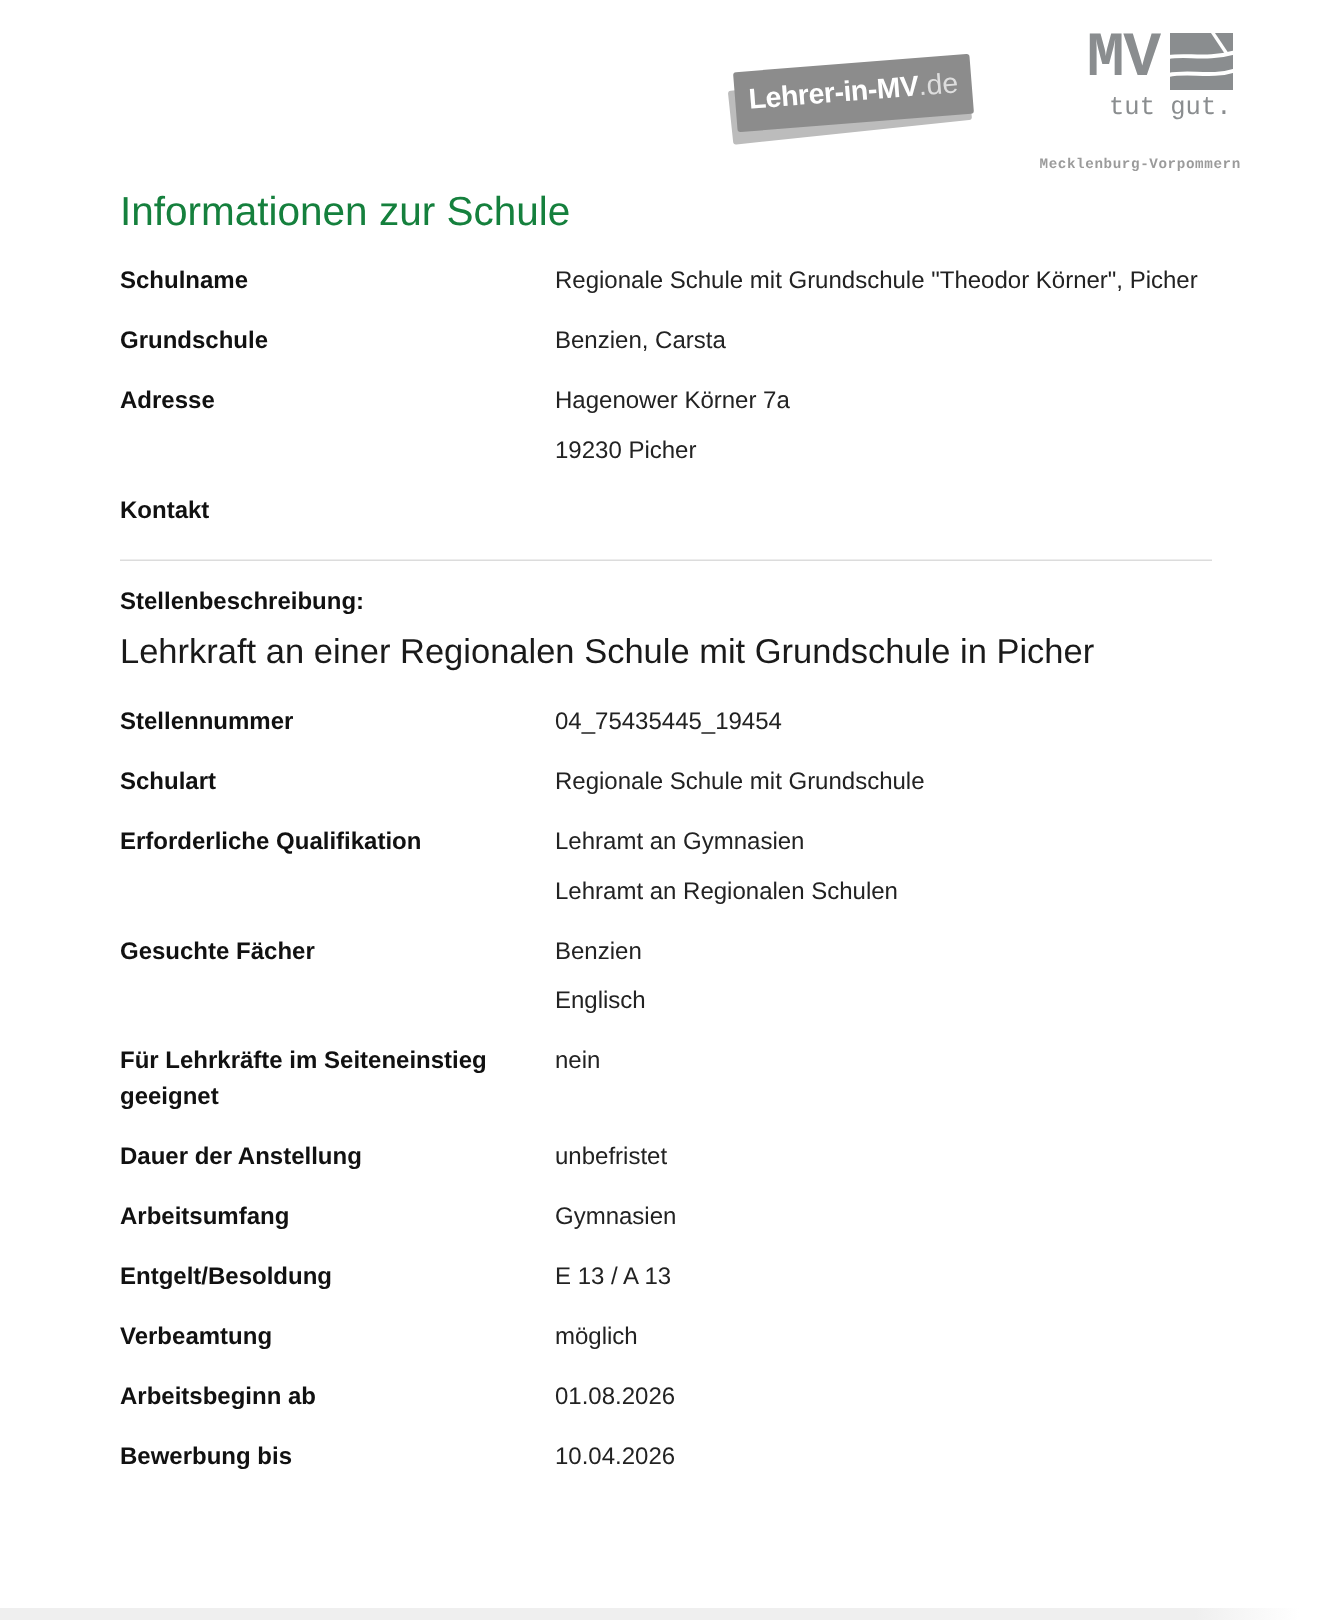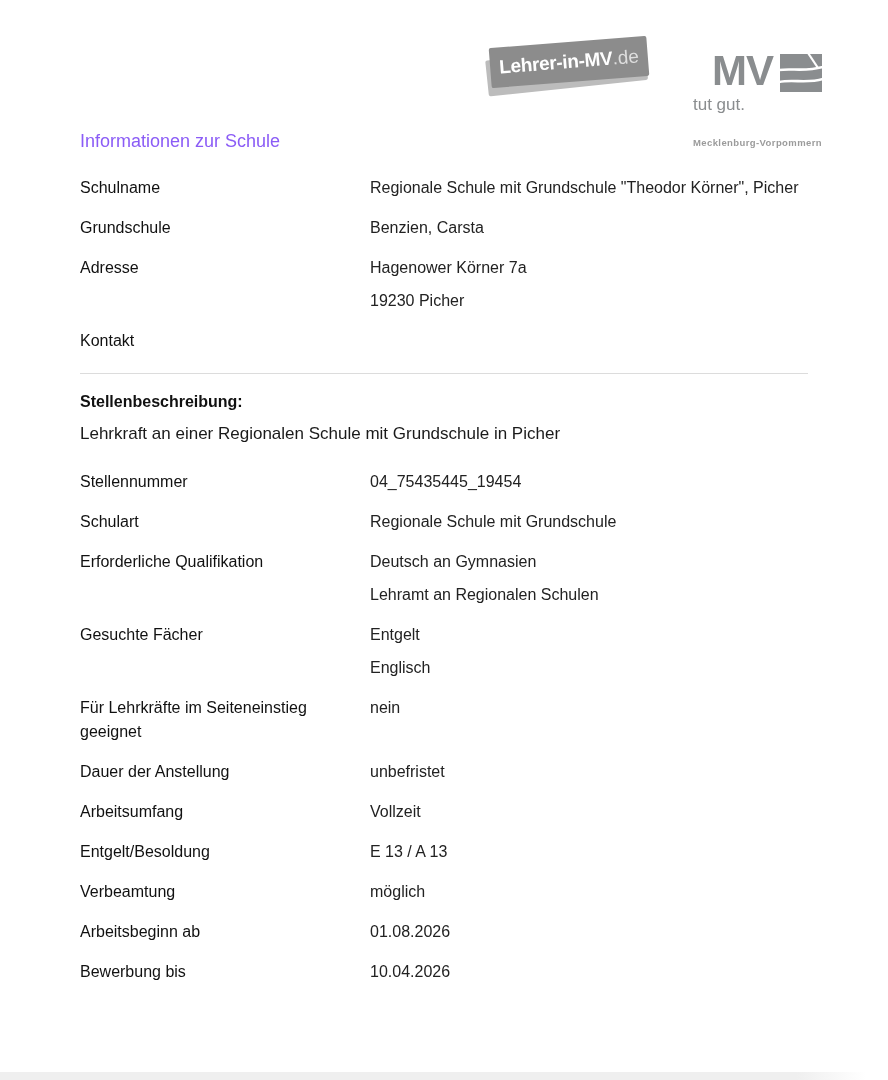--- a/index.html
+++ b/index.html
@@ -41,25 +41,26 @@
     display: flex;
     align-items: center;
     justify-content: center;
     white-space: nowrap;
   }
   .badge .b-main { color: #ffffff; font-weight: bold; font-size: 19px; letter-spacing: -0.3px; }
   .badge .b-tld  { color: #dedede; font-weight: normal; font-size: 19px; }
 
   .mv-logo {
     position: absolute;
-    top: 52px;
+    top: 20px;
     left: 693px;
     width: 130px;
-    text-align: left;
+    text-align: right;
     color: #898c8e;
+    font-family: Liberation Mono, monospace;
   }
   .mv-top { display: flex; align-items: flex-start; justify-content: flex-end; gap: 6px; }
   .mv-letters {
     font-size: 42px;
     font-weight: bold;
     line-height: 38px;
     letter-spacing: -1px;
     color: #8a8d8f;
   }
   .mv-flag { display: block; margin-top: 1px; }
@@ -70,37 +71,37 @@
     font-weight: bold;
     letter-spacing: 0.4px;
     color: #9b9b9b;
     white-space: nowrap;
   }
 
   
   .page { padding: 126px 80px 0 80px; }
 
   .h-main {
-    font-size: 18px;
+    font-size: 27px;
     font-weight: normal;
-    color: #8b5cf6;
+    color: #15803d;
     line-height: 30px;
     margin-bottom: 20px;
   }
 
   .rows { display: block; }
   .row {
     display: grid;
     grid-template-columns: 290px 1fr;
     margin-bottom: 16px;
     font-size: 16px;
     line-height: 24px;
   }
   .row .label {
-    font-weight: normal;
+    font-weight: bold;
     color: #111111;
     padding-right: 14px;
   }
   .row .values { color: #222222; max-width: 440px; }
   .row .v-line { margin-bottom: 9px; }
   .row .v-line:last-child { margin-bottom: 0; }
   .row .values.flow .v-line { margin-bottom: 0; }
 
   .divider {
     border: 0;
@@ -108,21 +109,21 @@
     margin: 20px 0 16px 0;
   }
 
   .kicker {
     font-size: 16px;
     font-weight: bold;
     color: #111111;
     line-height: 24px;
   }
   .h-job {
-    font-size: 17px;
+    font-size: 23px;
     font-weight: normal;
     color: #1a1a1a;
     line-height: 30px;
     margin-top: 5px;
     margin-bottom: 21px;
   }
 
   .footer-bar {
     position: absolute;
     left: 0;
@@ -200,47 +201,47 @@
       </div>
       <div class="row">
         <div class="label">Schulart</div>
         <div class="values">
           <div class="v-line">Regionale Schule mit Grundschule</div>
         </div>
       </div>
       <div class="row">
         <div class="label">Erforderliche Qualifikation</div>
         <div class="values">
-          <div class="v-line">Deutsch an Gymnasien</div>
+          <div class="v-line">Lehramt an Gymnasien</div>
           <div class="v-line">Lehramt an Regionalen Schulen</div>
         </div>
       </div>
       <div class="row">
         <div class="label">Gesuchte Fächer</div>
         <div class="values">
-          <div class="v-line">Entgelt</div>
+          <div class="v-line">Benzien</div>
           <div class="v-line">Englisch</div>
         </div>
       </div>
       <div class="row">
         <div class="label">Für Lehrkräfte im Seiteneinstieg geeignet</div>
         <div class="values">
           <div class="v-line">nein</div>
         </div>
       </div>
       <div class="row">
         <div class="label">Dauer der Anstellung</div>
         <div class="values">
           <div class="v-line">unbefristet</div>
         </div>
       </div>
       <div class="row">
         <div class="label">Arbeitsumfang</div>
         <div class="values">
-          <div class="v-line">Vollzeit</div>
+          <div class="v-line">Gymnasien</div>
         </div>
       </div>
       <div class="row">
         <div class="label">Entgelt/Besoldung</div>
         <div class="values">
           <div class="v-line">E 13 / A 13</div>
         </div>
       </div>
       <div class="row">
         <div class="label">Verbeamtung</div>

